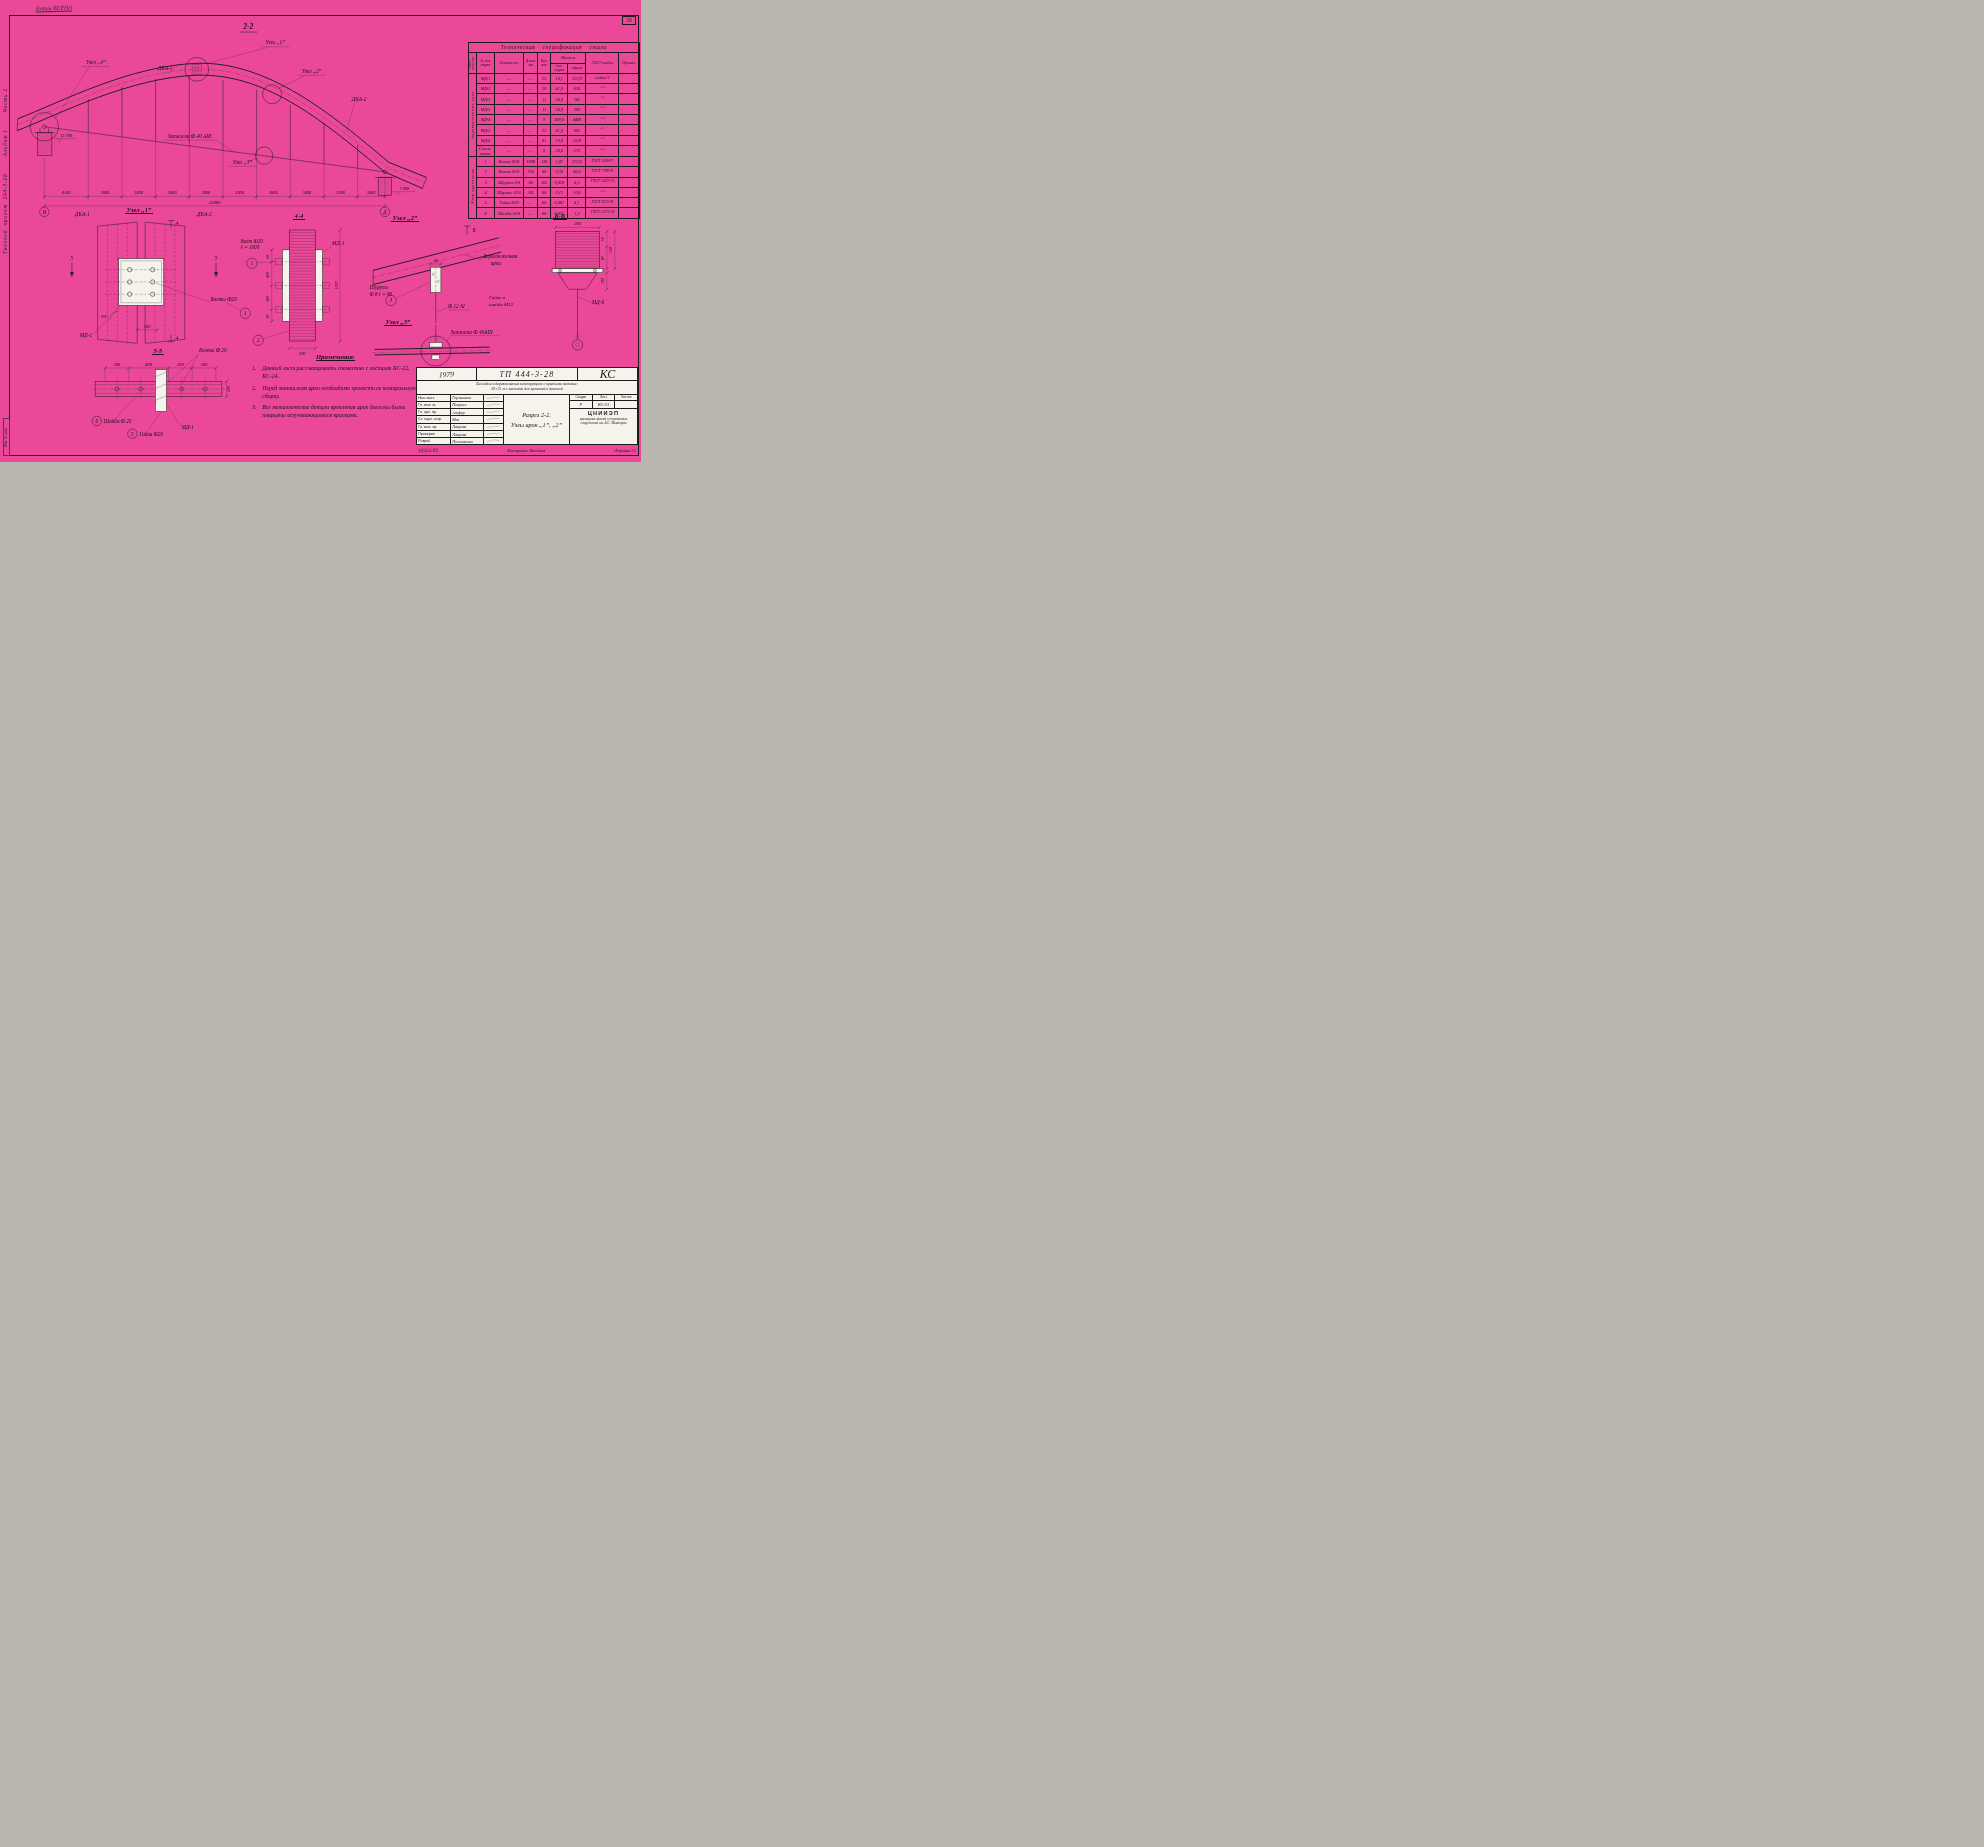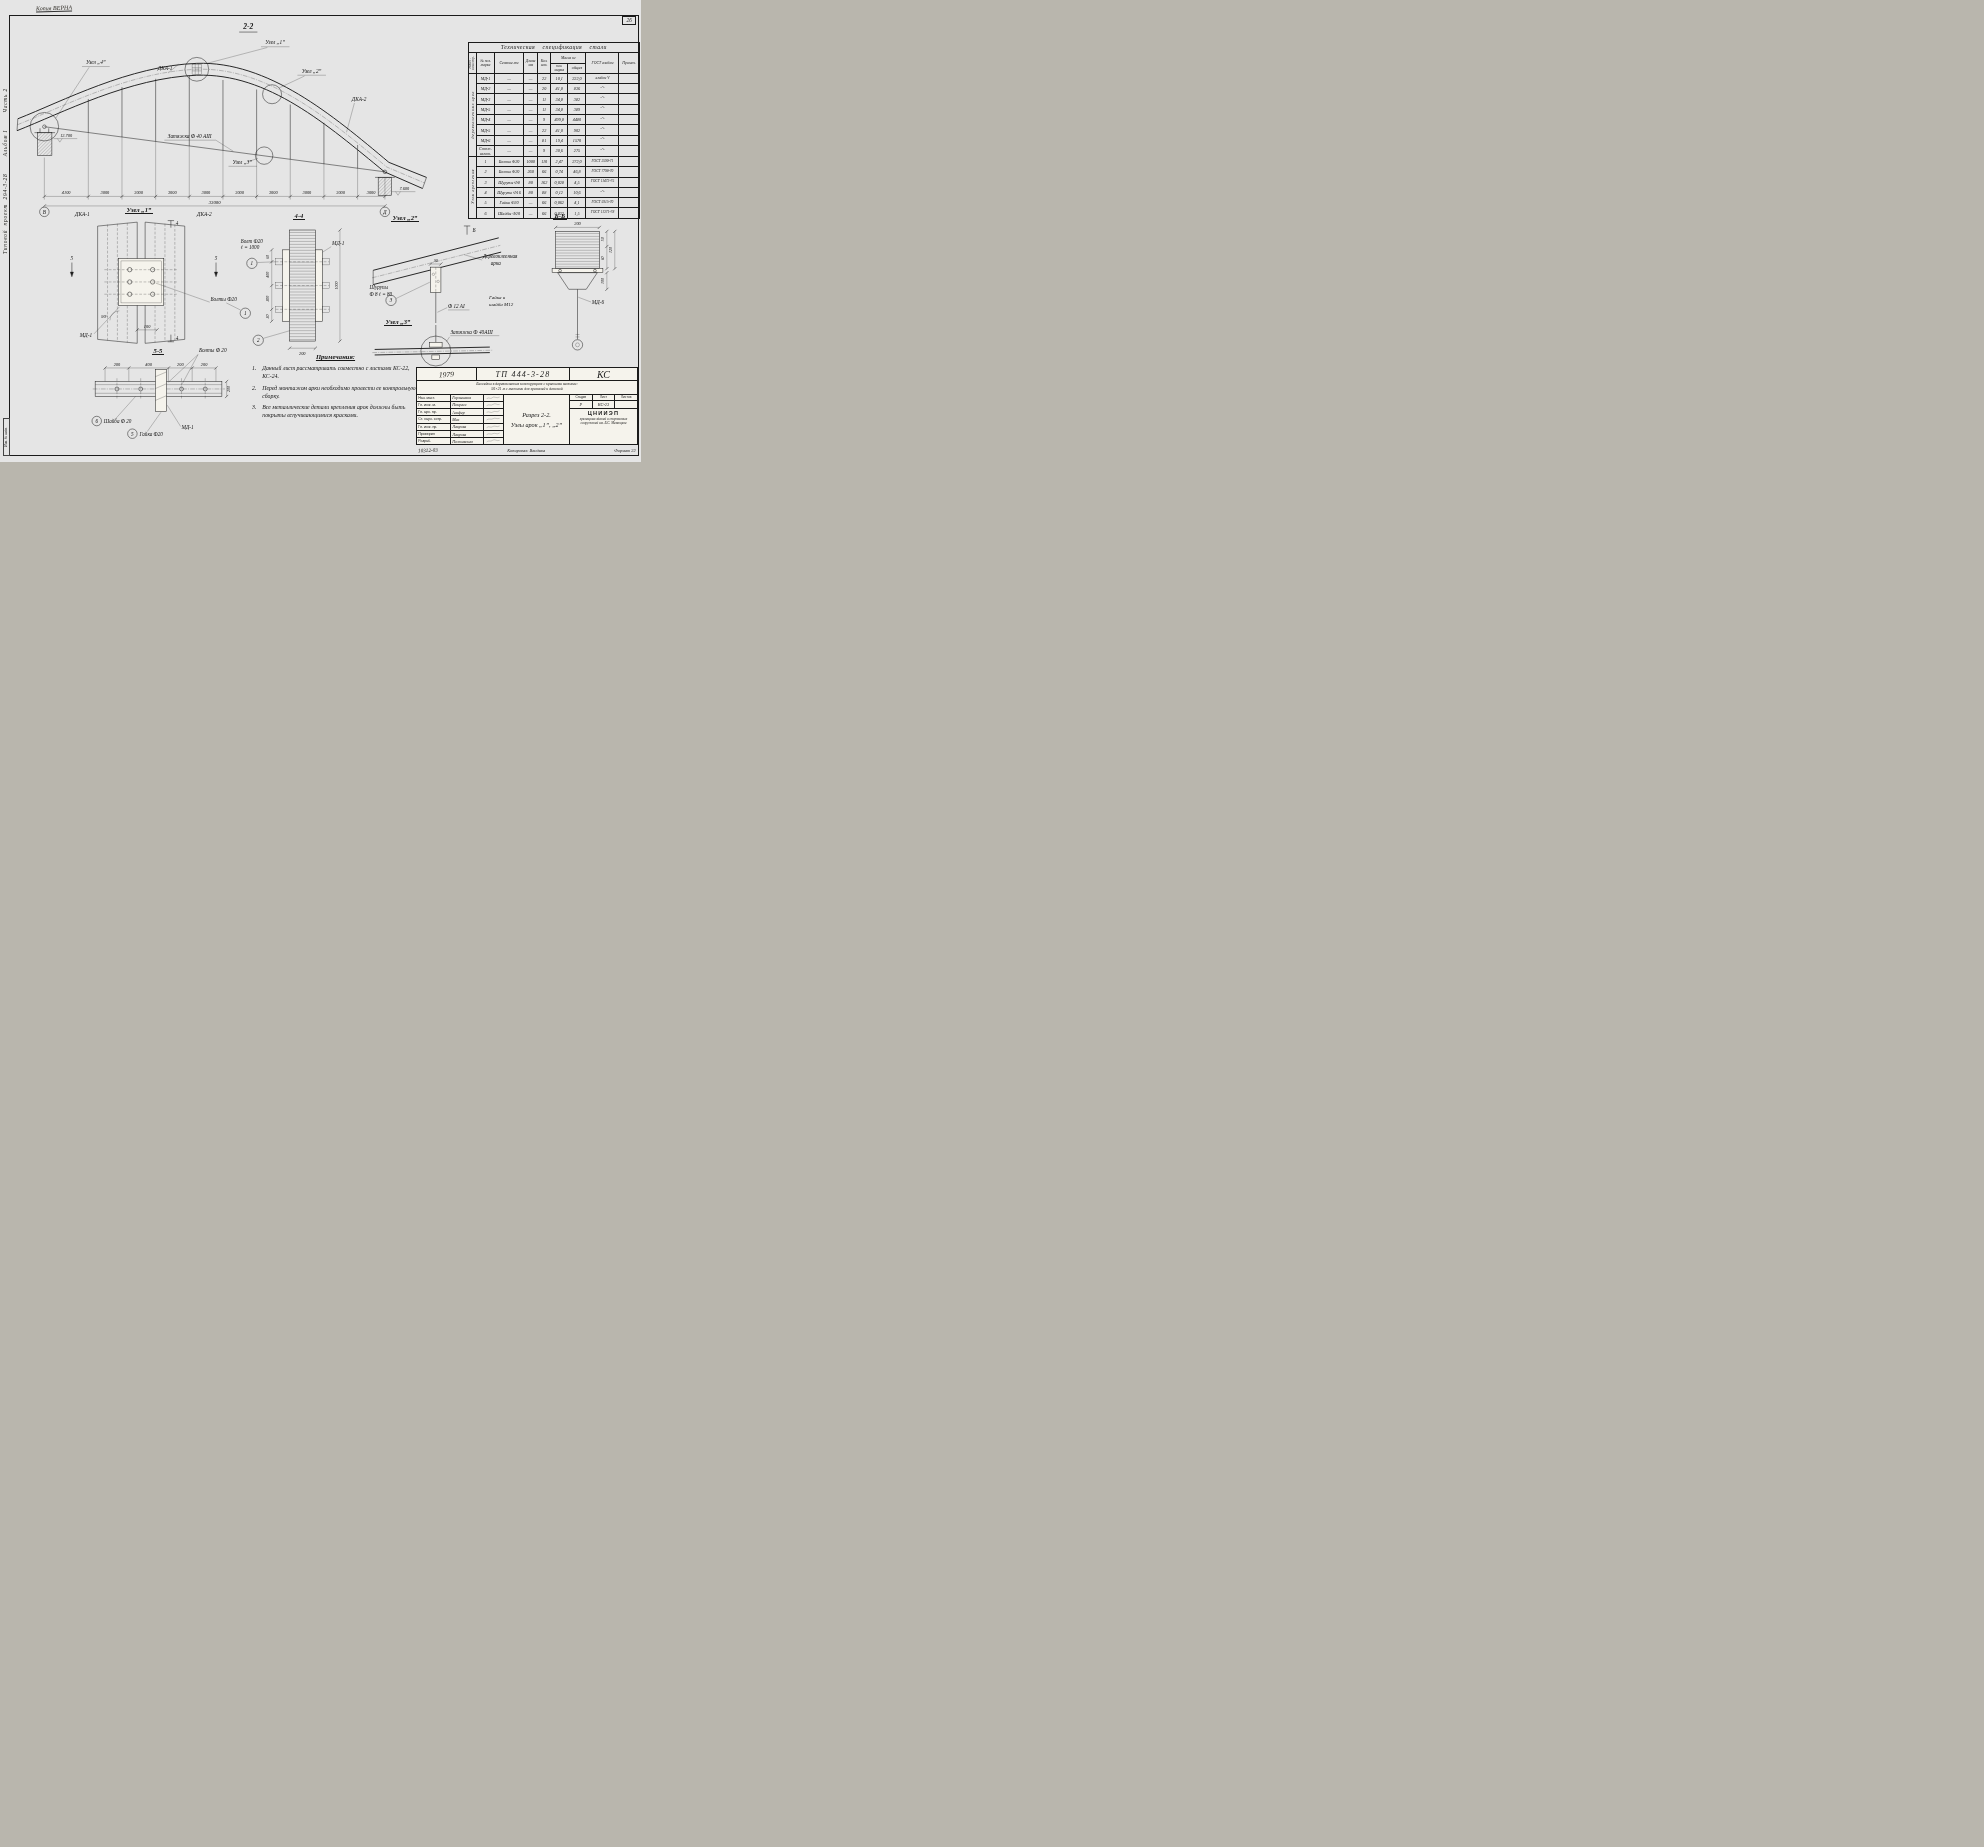--- a/index.html
+++ b/index.html
@@ -1,17 +1,17 @@
 <!DOCTYPE html>
 <html style="font-size:6.4px"><head>
 <meta charset="utf-8">
 <style>
 *{margin:0;padding:0;box-sizing:border-box}
 body{background:#b9b6ad;font-family:"Liberation Sans",sans-serif;color:#1b1b1b}
-#sheet{position:relative;width:641px;height:462px;background:#e5e5e5;overflow:hidden}
+#sheet{position:relative;width:641px;height:462px;background:#ec4899;overflow:hidden}
 .frame{position:absolute;left:8.7px;top:15px;width:630px;height:441px;border:0.8px solid #1b1b1b}
 svg{position:absolute;overflow:visible}
 svg line,svg path,svg rect,svg circle,svg polygon,svg polyline{stroke:#1e1e1e;fill:none}
 .thick{stroke-width:2.4}
 .med{stroke-width:1.3}
 .thin{stroke-width:.7;stroke:#2c2c2c}
 .dash{stroke-dasharray:7 4}
 .dashdot{stroke-dasharray:12 3 2.5 3}
 svg text{font-family:"Liberation Serif",serif;font-style:italic;fill:#141414;stroke:none}
 .t10{font-size:10px}.t11{font-size:11px}.t12{font-size:12px}.t13{font-size:13px}.t14{font-size:13.5px}.t19{font-size:19px;font-weight:bold}
@@ -32,21 +32,21 @@
 
 #notes{position:absolute;left:252px;top:353px;width:167px;font-family:"Liberation Serif",serif;font-style:italic;font-size:5.8px;color:#141414}
 #notes .notes-title{text-align:center;font-size:6.6px;font-weight:bold;text-decoration:underline;margin-bottom:4px}
 #notes .note{display:flex;gap:3.2px;margin-bottom:3.2px;line-height:1.42}
 #notes .nn{flex:0 0 7.1px}
 
 #tblock{position:absolute;left:416px;top:367px;width:222px;height:78px;border:0.8px solid #1b1b1b;background:#f5f3ec}
 .tb-r1{display:flex;height:13px;border-bottom:0.6px solid #1b1b1b;align-items:center}
 .tb-year{width:60px;height:100%;border-right:0.6px solid #1b1b1b;display:flex;align-items:center;justify-content:center;font-size:7.5px}
 .tb-doc{flex:1;text-align:center;font-family:"Liberation Serif",serif;font-style:italic;font-size:8px;letter-spacing:1.2px}
-.tb-mark{width:68px;height:100%;border-left:0.6px solid #1b1b1b;display:flex;align-items:center;justify-content:center;font-family:"Liberation Serif",serif;font-style:italic;font-size:10px}
+.tb-mark{width:60px;height:100%;border-left:0.6px solid #1b1b1b;display:flex;align-items:center;justify-content:center;font-family:"Liberation Serif",serif;font-style:italic;font-size:12px}
 .tb-obj{height:13.5px;border-bottom:0.6px solid #1b1b1b;text-align:center;font-size:3.8px;line-height:1.5;padding-top:0.8px;font-family:"Liberation Serif",serif;font-style:italic}
 .tb-main{display:flex;height:50px}
 .tb-roles{width:87px;border-right:0.6px solid #1b1b1b;display:flex;flex-direction:column}
 .trow{flex:1;display:flex;border-bottom:0.4px solid #1b1b1b;font-size:3.6px;align-items:stretch}
 .trow:last-child{border-bottom:none}
 .trole{width:34px;padding-left:1.2px;border-right:0.4px solid #1b1b1b;display:flex;align-items:center}
 .tname{width:33px;padding-left:1.2px;border-right:0.4px solid #1b1b1b;display:flex;align-items:center;font-family:"Liberation Serif",serif;font-style:italic;font-size:4px}
 .tsig{flex:1;display:flex;align-items:center;justify-content:center}
 .sigsvg{position:static;width:14.3px;height:4px}
 .tb-title{flex:1;border-right:0.6px solid #1b1b1b;display:flex;flex-direction:column;align-items:center;justify-content:center;font-family:"Liberation Serif",serif;font-style:italic;font-size:6.2px;gap:2.8px;text-align:center}

